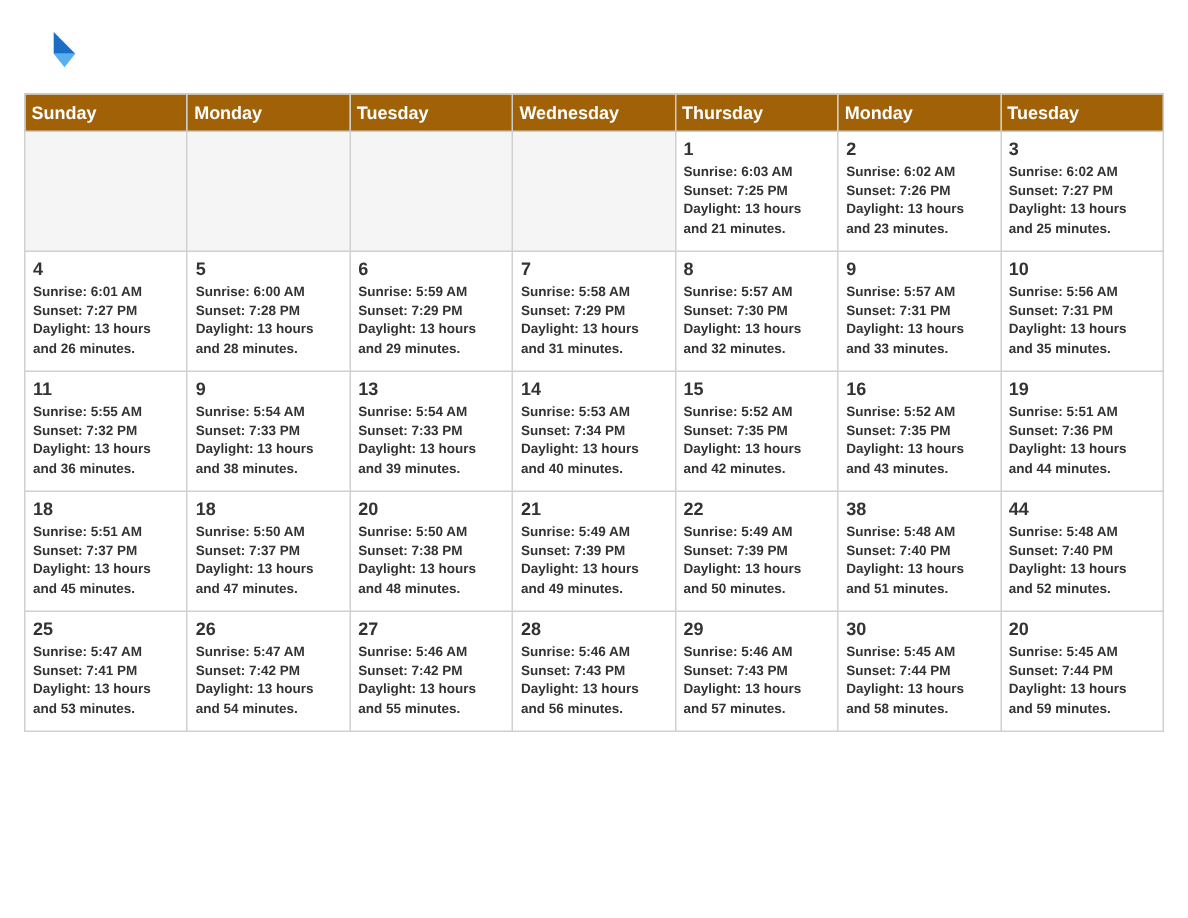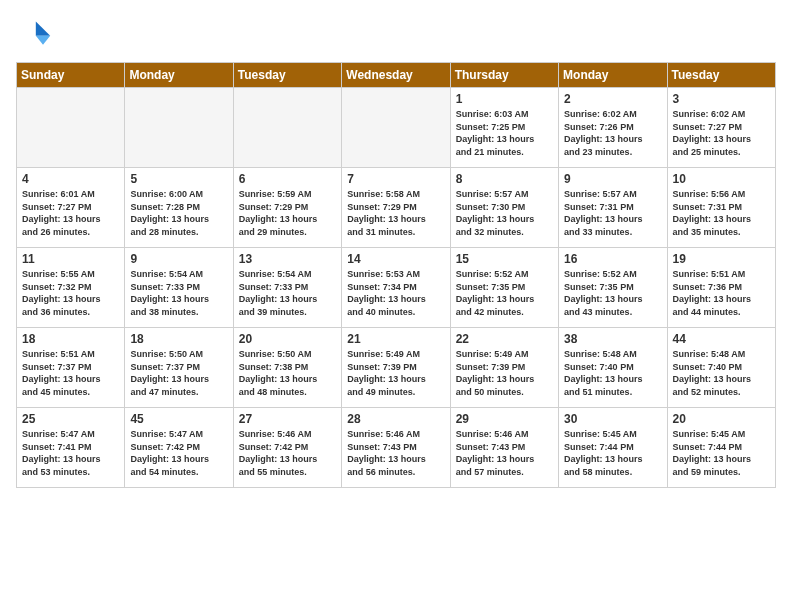--- a/index.html
+++ b/index.html
@@ -231,21 +231,21 @@
           <span class="day-num">44</span>
           <div class="day-info">Sunrise: 5:48 AM<br>Sunset: 7:40 PM<br>Daylight: 13 hours<br>and 52 minutes.</div>
         </td>
       </tr>
       <tr>
         <td>
           <span class="day-num">25</span>
           <div class="day-info">Sunrise: 5:47 AM<br>Sunset: 7:41 PM<br>Daylight: 13 hours<br>and 53 minutes.</div>
         </td>
         <td>
-          <span class="day-num">45</span>
+          <span class="day-num">26</span>
           <div class="day-info">Sunrise: 5:47 AM<br>Sunset: 7:42 PM<br>Daylight: 13 hours<br>and 54 minutes.</div>
         </td>
         <td>
           <span class="day-num">27</span>
           <div class="day-info">Sunrise: 5:46 AM<br>Sunset: 7:42 PM<br>Daylight: 13 hours<br>and 55 minutes.</div>
         </td>
         <td>
           <span class="day-num">28</span>
           <div class="day-info">Sunrise: 5:46 AM<br>Sunset: 7:43 PM<br>Daylight: 13 hours<br>and 56 minutes.</div>
         </td>

